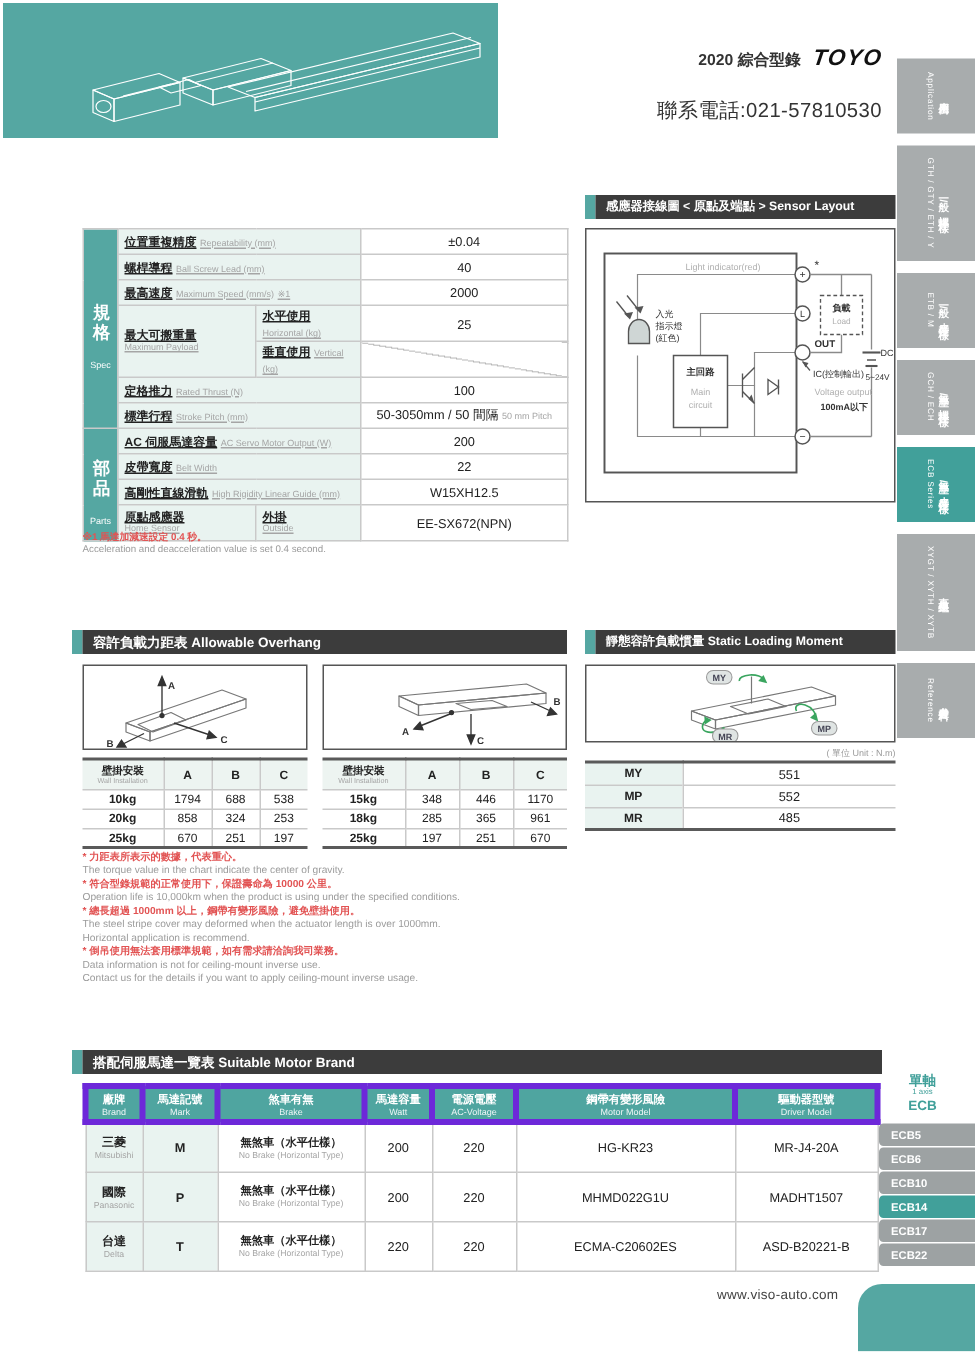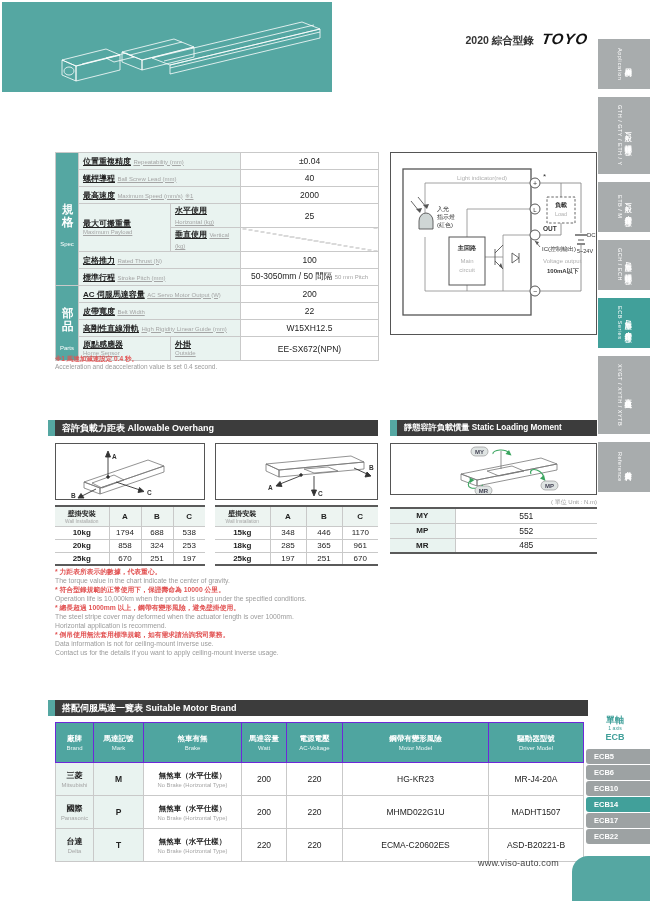--- a/index.html
+++ b/index.html
@@ -70,21 +70,21 @@
 
   
   .unit-label { position:absolute; left:390px; top:498px; width:207px; text-align:right; font-size:6px; color:#9b9b9b; }
   .sm-table { position:absolute; left:390px; top:507px; width:207px; table-layout:fixed; border-top:2px solid #5a5a5a; border-bottom:2px solid #5a5a5a; }
   .sm-table td { border-top:1px solid #c9c9c9; height:15px; text-align:center; }
   .sm-table td.k { background:#e9f3f0; font-size:8px; font-weight:bold; border-right:1px solid #c9c9c9; }
   .sm-table td.v { background:#fff; font-size:8.5px; }
 
   
   .motor-table { position:absolute; left:55px; top:722px; width:528px; table-layout:fixed; border:1.5px solid #5a5a5a; }
-  .motor-table th { background:#4fa5a0; color:#fff; border:1px solid #6d28d9; height:40px; vertical-align:middle; }
+  .motor-table th { background:#4fa5a0; color:#fff; border:4px solid #6d28d9; height:24px; vertical-align:middle; }
   .motor-table th .hzh { display:block; font-size:7.5px; font-weight:bold; }
   .motor-table th .hen { display:block; font-size:6px; font-weight:normal; opacity:0.9; margin-top:1px; }
   .motor-table td { border:1px solid #c9c9c9; background:#fff; height:33px; text-align:center; vertical-align:middle; font-size:8.5px; color:#222; }
   .motor-table td.mint { background:#e9f3f0; }
   .motor-table .bzh { display:block; font-size:8px; font-weight:bold; }
   .motor-table .ben { display:block; font-size:5.8px; color:#a5a5a5; margin-top:1px; }
   .motor-table td.mark { font-weight:bold; }
 
   
   .series-group { position:absolute; right:12px; top:716px; width:46px; text-align:center; color:#41a09a; line-height:1.1; }
@@ -121,20 +121,21 @@
         <polygon points="74,64 118,53 118,68 74,79"></polygon>
         <polygon points="60,58 74,64 74,79 60,73"></polygon>
         <ellipse cx="67" cy="69" rx="5" ry="4"></ellipse>
         <line x1="80" y1="62" x2="112" y2="54"></line>
       </g>
     </svg>
   </div>
 
   <div class="head-meta">
     <div class="catalog-line"><span>2020 綜合型錄</span><span class="logo">TOYO</span></div>
+    <div class="phone">聯系電話:021-57810530</div>
   </div>
 
   <nav class="side-tabs">
 
       <div class="side-tab">
         <span class="vtext">
           <span class="zh">應用例</span>
           <span class="en">Application</span>
         </span>
       </div>
@@ -255,20 +256,24 @@
       <td class="val">EE-SX672(NPN)</td>
     </tr>
   </tbody>
     </table>
 
   <div class="footnote">
     <div class="fzh">※1 馬達加減速設定 0.4 秒。</div>
     <div class="fen">Acceleration and deacceleration value is set 0.4 second.</div>
   </div>
 
+  <div class="sec-head" style="left:390px; top:130px; width:207px;">
+    <div class="sq"></div>
+    <div class="bar" style="font-size:8.2px;"><span>感應器接線圖 &lt; 原點及端點 &gt;</span> <span>Sensor Layout</span></div>
+  </div>
 
   <div class="sensor-box">
     <svg width="205" height="181" viewBox="0 0 205 181">
 
       <rect x="12" y="16" width="128" height="146" fill="none" stroke="#555" stroke-width="1.3"></rect>
 
       <g stroke="#8a8a8a" stroke-width="0.8" fill="none">
         <polyline points="139,30 34,30 34,60"></polyline>
         <polyline points="139,56 76,56 76,84"></polyline>
         <polyline points="94,104 112,104 112,82 139,82"></polyline>

